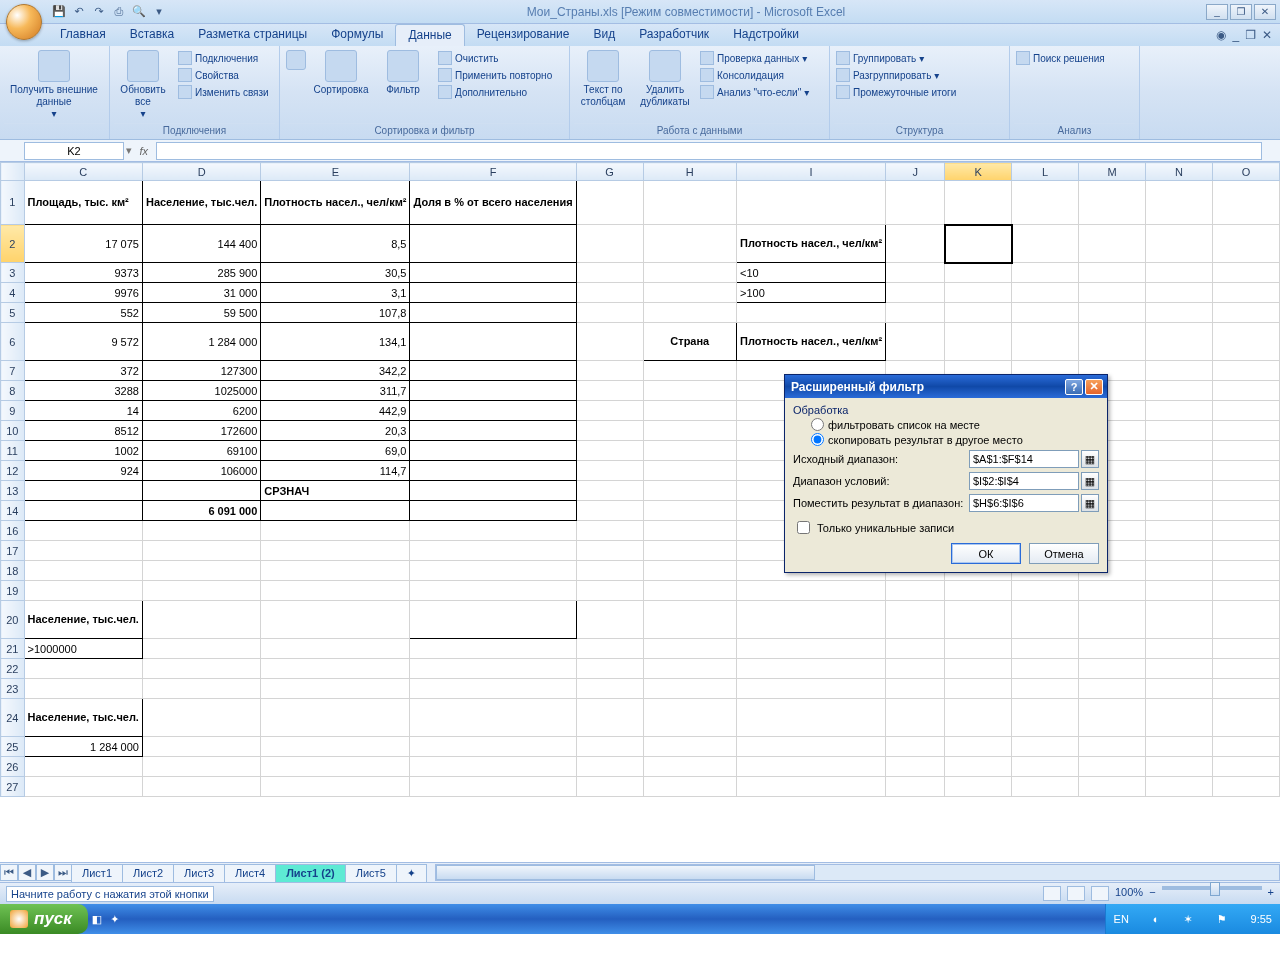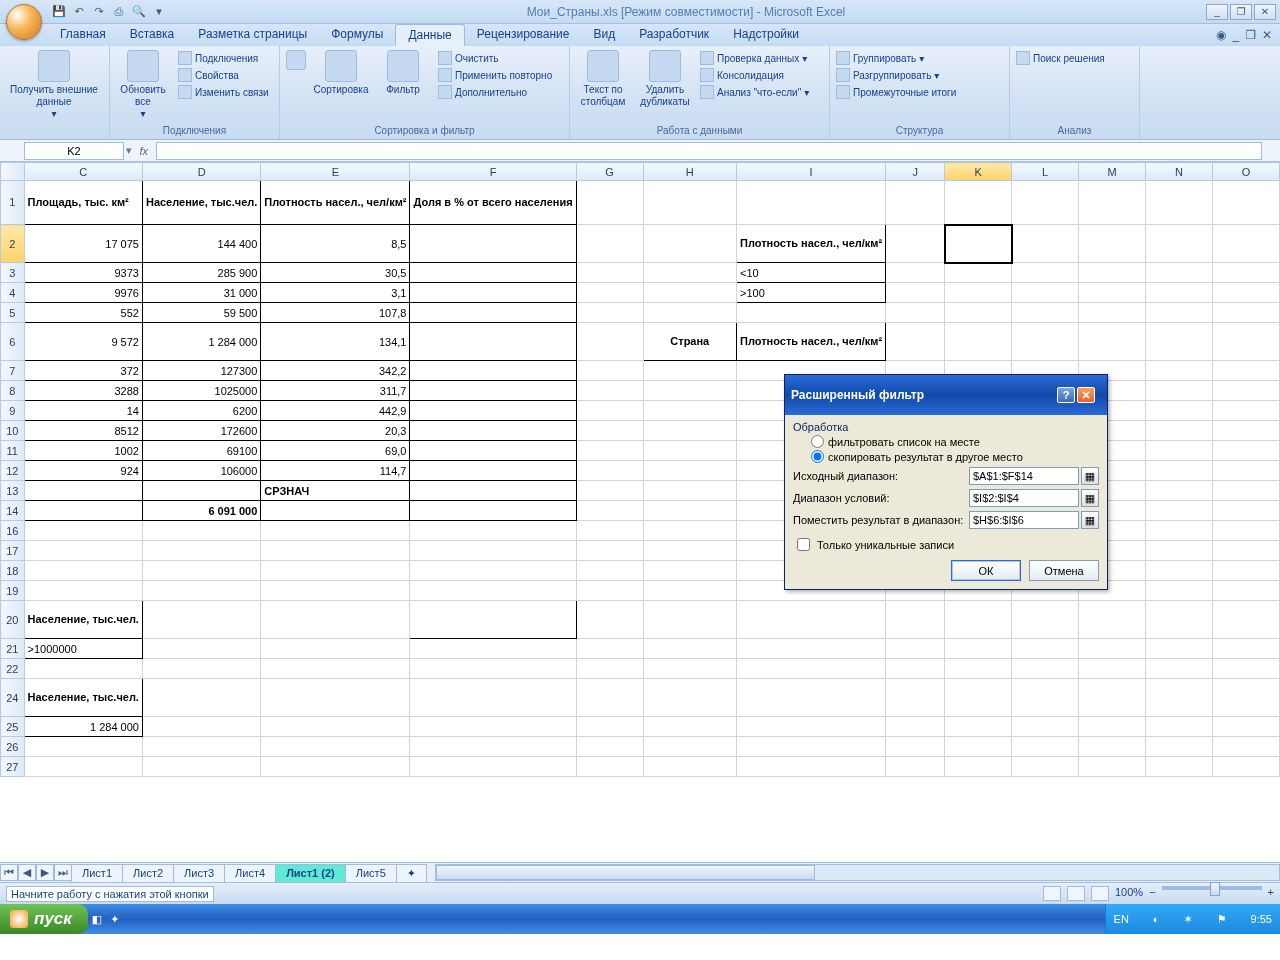--- a/index.html
+++ b/index.html
@@ -41,21 +41,21 @@
 .grid td{border:1px solid #d4d4d4;height:20px;padding:0 3px;font-size:11px;background:#fff;overflow:hidden;white-space:nowrap}
 .tallh{height:44px!important;font-weight:bold;text-align:left;white-space:normal;line-height:13px;padding:2px}
 .tallh2{height:38px!important;font-weight:bold;text-align:center;white-space:normal;line-height:13px;padding:2px}
 .bord{border:1px solid #000!important}
 .r{text-align:right}
 .b{font-weight:bold}
 .blank{border:1px solid #d4d4d4}
 .selcell{border:2px solid #000!important}
 
 .dialog{position:absolute;left:784px;top:212px;width:324px;background:#ece9d8;border:1px solid #0a246a;box-shadow:2px 2px 4px rgba(0,0,0,.3);font-size:11px;z-index:50}
-.dlg-title{height:40px;background:linear-gradient(#2a6bd8,#1049a8 50%,#2a6bd8);color:#fff;font-weight:bold;display:flex;align-items:center;padding:0 12px 0 6px;font-size:12px}
+.dlg-title{height:23px;background:linear-gradient(#2a6bd8,#1049a8 50%,#2a6bd8);color:#fff;font-weight:bold;display:flex;align-items:center;padding:0 4px 0 6px;font-size:12px}
 .dlg-title .tspace{flex:1}
 .dlg-title .tbtn{width:18px;height:16px;margin-left:2px;display:flex;align-items:center;justify-content:center;background:linear-gradient(#f7a05a,#e5652c);border:1px solid #fff;color:#fff;border-radius:2px;font-size:11px;font-weight:bold}
 .dlg-title .tbtn.help{background:linear-gradient(#7ea6e0,#3a6db5)}
 .dlg-body{padding:6px 8px 8px}
 .dlg-body .group-title{color:#0a246a;margin-bottom:2px}
 .radio-row{display:flex;align-items:center;gap:4px;margin:2px 0 2px 18px}
 .radio-row input{margin:0}
 .field-row{display:flex;align-items:center;margin:4px 0}
 .field-row label{flex:1}
 .field-row .inp{width:110px;height:18px;border:1px solid #7f9db9;background:#fff;padding:0 3px;display:flex;align-items:center;font-size:11px}
@@ -592,20 +592,36 @@
           <td class="blank"></td>
           <td class="blank"></td>
           <td class="blank"></td>
           <td class="blank"></td>
           <td class="blank"></td>
           <td class="blank"></td>
           <td class="blank"></td>
           <td class="blank"></td>
         </tr>
         <tr>
+          <th class="rowh">23</th>
+          <td class="blank"></td>
+          <td class="blank"></td>
+          <td class="blank"></td>
+          <td class="blank"></td>
+          <td class="blank"></td>
+          <td class="blank"></td>
+          <td class="blank"></td>
+          <td class="blank"></td>
+          <td class="blank"></td>
+          <td class="blank"></td>
+          <td class="blank"></td>
+          <td class="blank"></td>
+          <td class="blank"></td>
+        </tr>
+        <tr>
           <th class="rowh" style="height:38px">24</th>
           <td class="tallh2 bord">Население, тыс.чел.</td>
           <td class="blank"></td>
           <td class="blank"></td>
           <td class="blank"></td>
           <td class="blank"></td>
           <td class="blank"></td>
           <td class="blank"></td>
           <td class="blank"></td>
           <td class="blank"></td>

